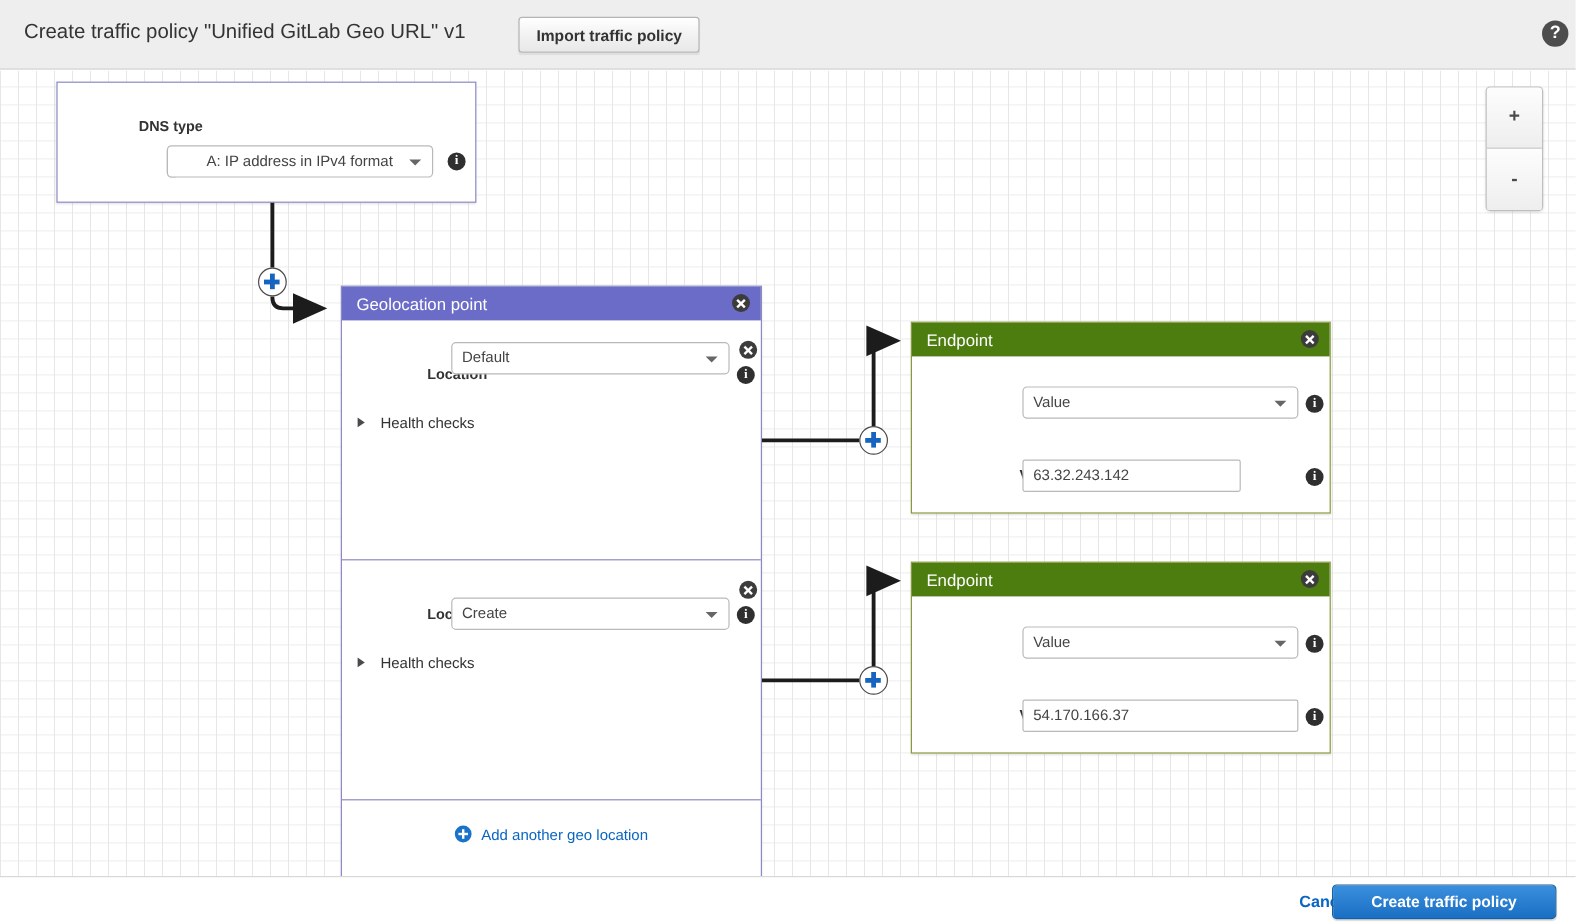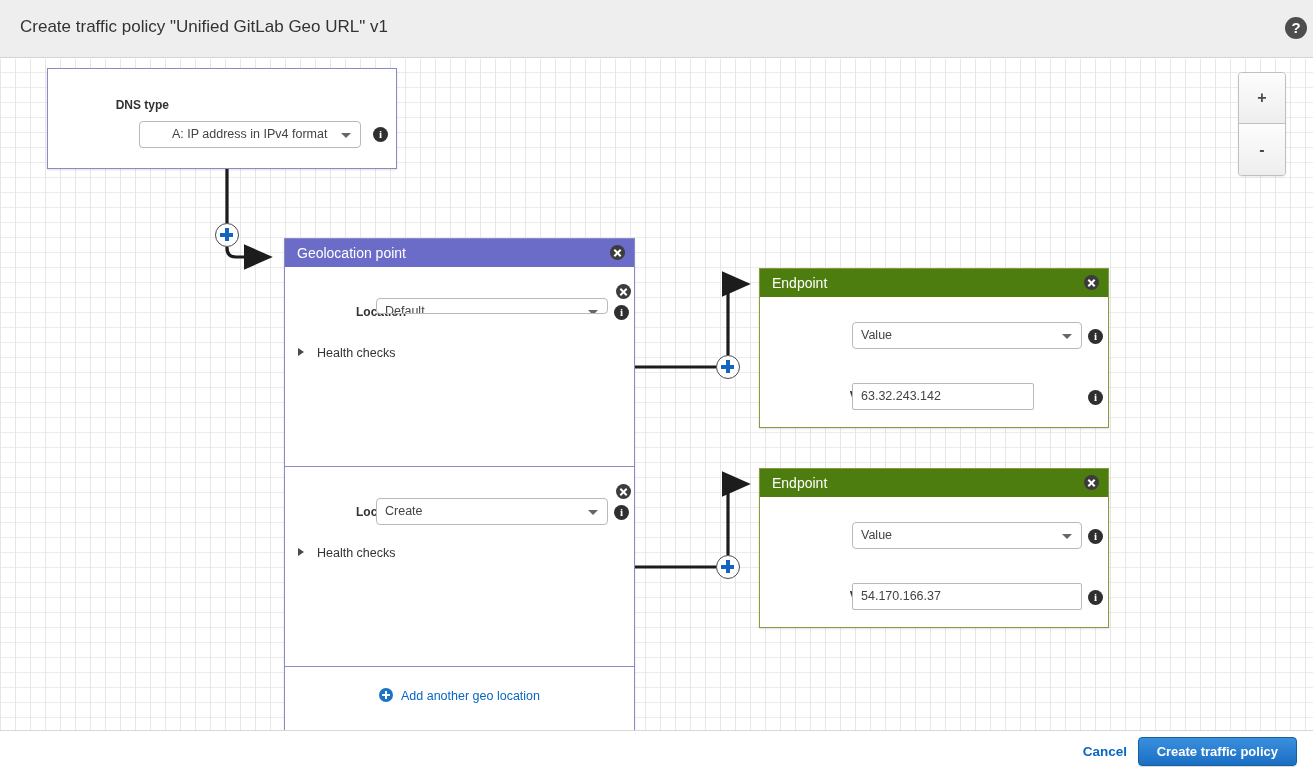--- a/index.html
+++ b/index.html
@@ -238,35 +238,36 @@
     background: #ffffff;
     border-top: 1px solid #d8d8d8;
   }
   #cancel-link {
     position: absolute; right: 186px; top: 13px;
     font-size: 13.5px; font-weight: bold;
     color: #0a66c2; cursor: pointer;
   }
   #create-btn {
     position: absolute; right: 16px; top: 6px;
-    height: 29px; padding: 0 18px;
+    height: 29px; padding: 0 32px;
     background: linear-gradient(to bottom, #3a8fdd 0%, #1a6fc4 100%);
     border: 1px solid #14619e;
     border-radius: 4px;
     color: #ffffff; font-size: 13px; font-weight: bold;
     font-family: "Liberation Sans", sans-serif;
     cursor: pointer;
     box-shadow: 0 1px 1px rgba(0,0,0,0.15);
   }
 </style>
 </head>
 <body>
 
 <div id="topbar">
   <div id="page-title">Create traffic policy "Unified GitLab Geo URL" v1</div>
+  <button id="import-btn">Import traffic policy</button>
   <div id="help-icon">?</div>
 </div>
 
 <div id="canvas">
 
   <svg id="wires" width="1313" height="671">
     <defs>
       <marker id="arrow" markerWidth="9" markerHeight="9" refX="7.5" refY="4" orient="auto">
         <path d="M0,0 L9,4 L0,8 z" fill="#1c1c1c"></path>
       </marker>
@@ -304,21 +305,21 @@
     <div class="node-header">
       <span>Geolocation point</span>
       <span class="close-icon on-header"></span>
     </div>
 
     <div class="node-body" style="height:500px;">
 
       <div style="position:absolute; left:0; top:0; width:100%; height:199px;">
         <span class="close-icon" style="left:331px; top:17px;"></span>
         <div class="field-label" style="left:18px; top:38px; width:103px;">Location</div>
-        <div class="ctrl select" style="left:91px; top:31px; width:232px; height:16px; line-height:25px;">
+        <div class="ctrl select" style="left:91px; top:18px; width:232px; height:27px; line-height:25px;">
           <span>Default</span>
           <span class="caret"></span>
         </div>
         <div class="info-icon" style="left:329px; top:38px;">i</div>
         <div class="health-row" style="left:13px; top:79px;">
           <span class="tri"></span><span>Health checks</span>
         </div>
       </div>
 
       <div class="section-divider" style="top:199px;"></div>

